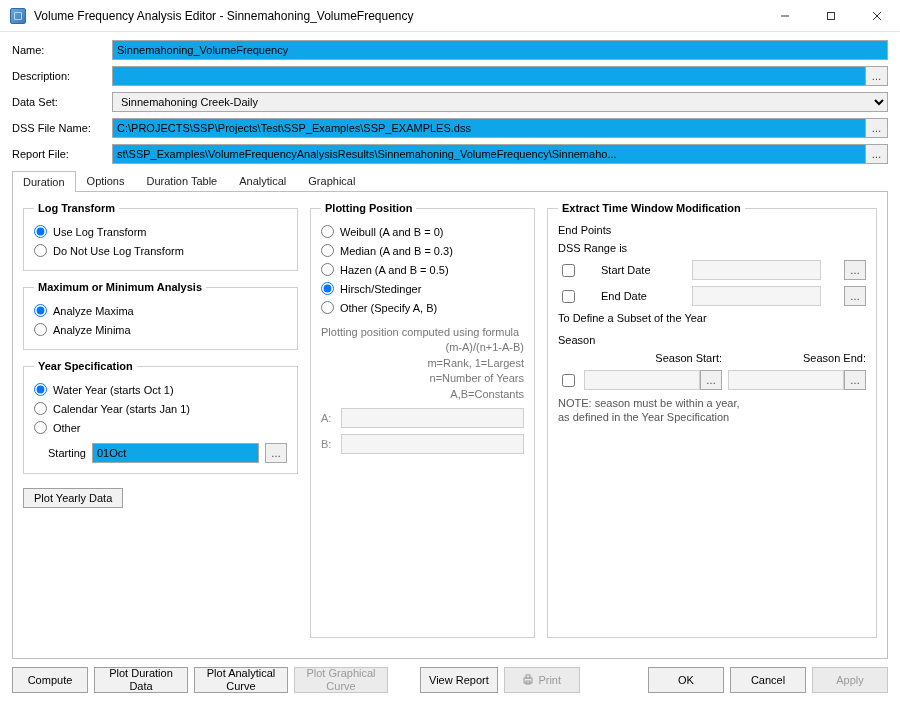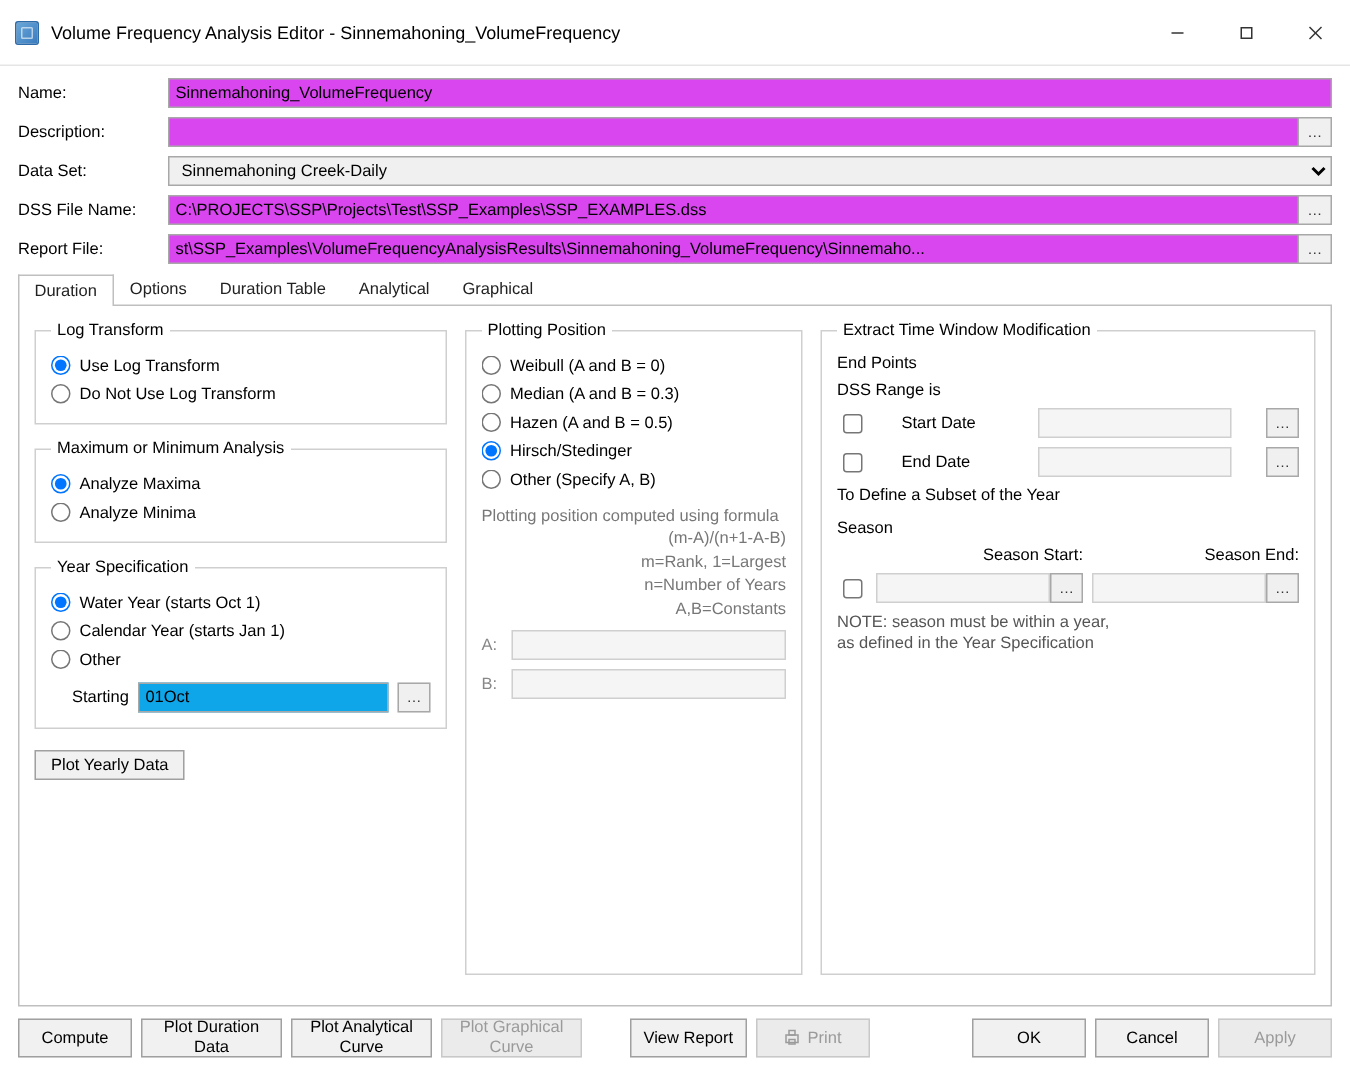--- a/index.html
+++ b/index.html
@@ -1,52 +1,52 @@
 <!DOCTYPE html>
 <html><head>
 <meta charset="utf-8">
 <style>
   * { box-sizing: border-box; font-family: "Segoe UI", Tahoma, sans-serif; }
   html, body { margin: 0; padding: 0; }
   body { background: #fff; width: 900px; height: 725px; overflow: hidden; }
 
   
-  .titlebar { height: 44px; display: flex; align-items: center; border-bottom: 1px solid #e5e5e5; }
+  .titlebar { height: 32px; display: flex; align-items: center; border-bottom: 1px solid #e5e5e5; }
   .titlebar .appicon { width: 16px; height: 16px; margin: 0 8px 0 10px; background: linear-gradient(135deg,#6aa8d8,#3a7bbf); border: 1px solid #2d6aa8; border-radius: 2px; position: relative; }
   .titlebar .appicon::after { content: ""; position: absolute; inset: 3px; border: 1px solid rgba(255,255,255,.6); border-radius: 1px; }
   .titlebar .title { font-size: 12px; color: #000; flex: 1; }
   .titlebar .winbtn { width: 46px; height: 32px; display: flex; align-items: center; justify-content: center; color: #333; font-size: 10px; }
   .titlebar svg { width: 10px; height: 10px; }
 
   
   .form { padding: 8px 12px 0 12px; font-size: 11px; color: #000; }
   .row { display: flex; align-items: center; margin-bottom: 6px; }
   .row .lbl { width: 100px; }
   .row .field { flex: 1; display: flex; }
   input[type="text"], select.combo {
     width: 100%; height: 20px; font-size: 11px; padding: 1px 4px;
-    border: 1px solid #a8a8a8; background: #d946ef; color: #000;
+    border: 1px solid #a8a8a8; background: #0ea5e9; color: #000;
   }
   select.combo { background: #f0f0f0; }
   .btn-ellipsis {
     width: 22px; height: 20px; margin-left: 0; border: 1px solid #a8a8a8; border-left: none;
     background: #f0f0f0; display: flex; align-items: center; justify-content: center;
     font-size: 10px; color: #333;
   }
 
   
   .tabs { display: flex; padding: 0 12px; margin-top: 6px; }
   .tab { font-size: 11px; padding: 4px 10px; border: 1px solid transparent; color: #222; border-bottom: none; }
   .tab.active { border-color: #bfbfbf; background: #fff; position: relative; top: 1px; }
   .tab:not(.active) { color: #222; }
   .tabpanel { border: 1px solid #bfbfbf; margin: 0 12px; padding: 10px; height: 468px; display: flex; gap: 12px; font-size: 11px; }
 
   
   fieldset.group { border: 1px solid #cfcfcf; margin: 0 0 10px 0; padding: 8px 10px 10px 10px; }
-  fieldset.group > legend { font-size: 11px; padding: 0 4px; color: #000; }
+  fieldset.group > legend { font-size: 11px; padding: 0 4px; color: #000; font-weight: bold; }
 
   
   .col { display: flex; flex-direction: column; }
   .col.left { width: 275px; }
   .col.mid { width: 225px; }
   .col.right { flex: 1; }
 
   
   .opt { display: flex; align-items: center; gap: 6px; padding: 3px 0; }
   .opt input { margin: 0; }

